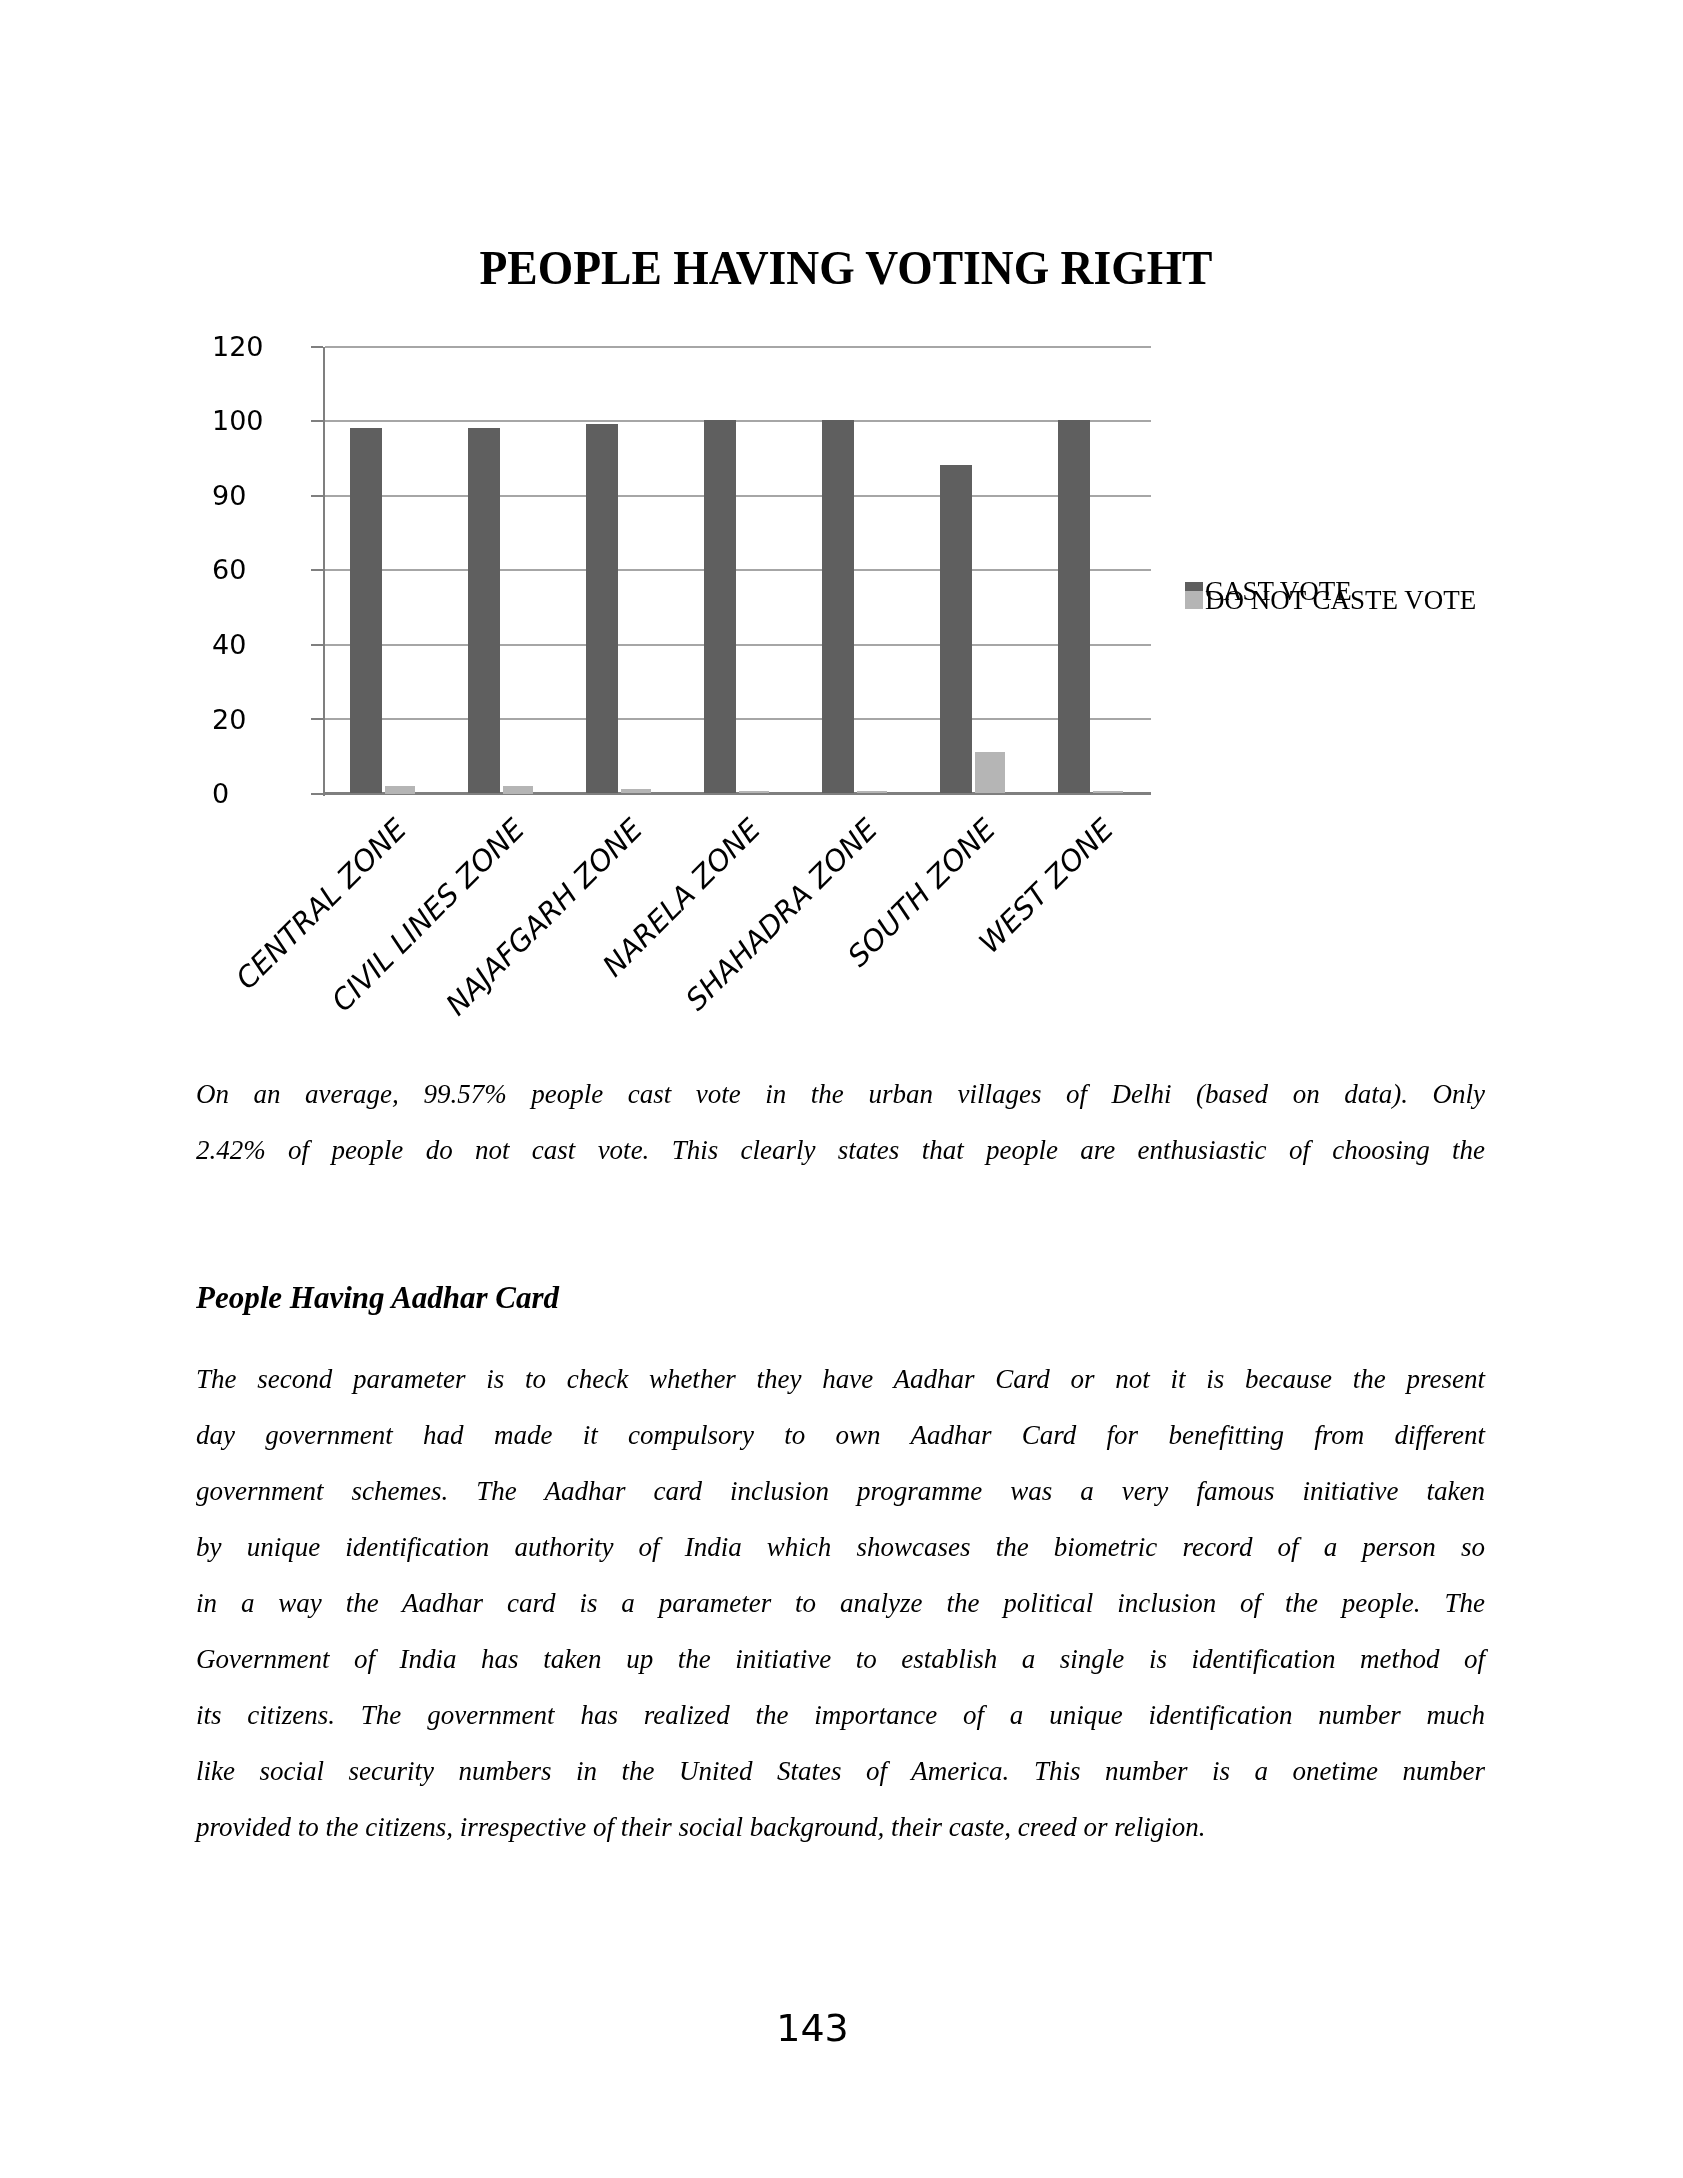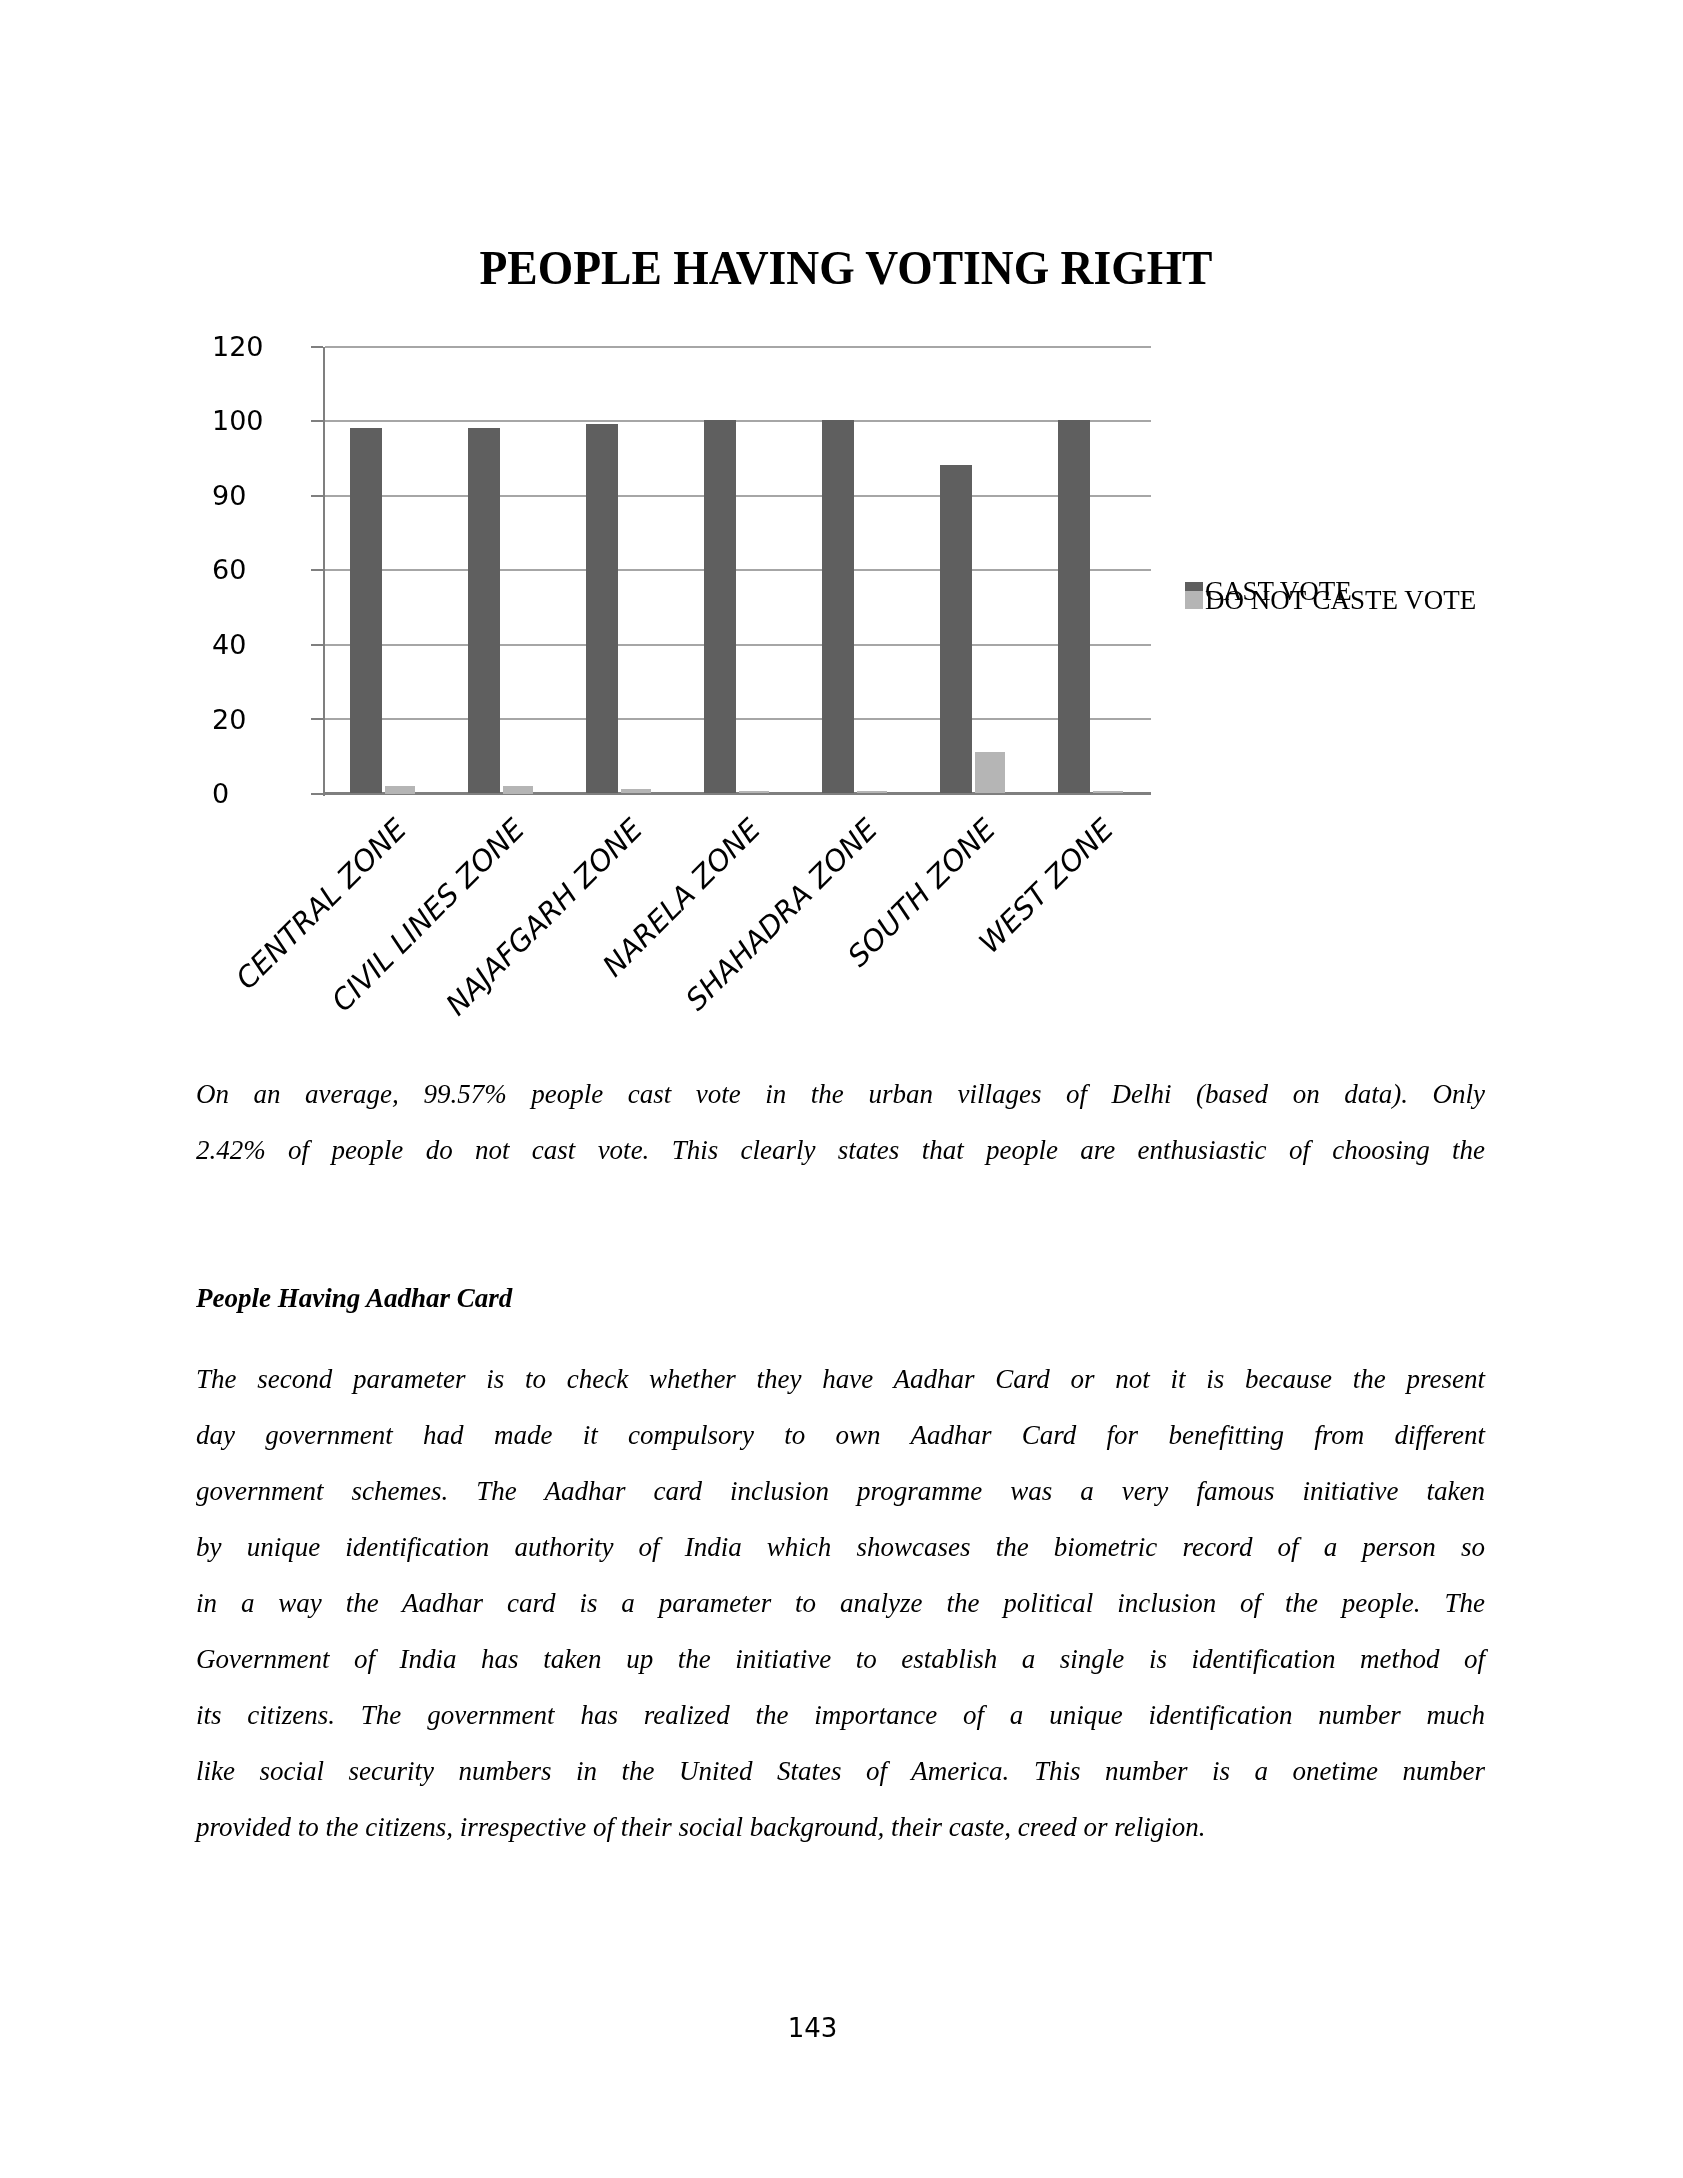--- a/index.html
+++ b/index.html
@@ -20,24 +20,24 @@
         font-family:"DejaVu Sans",sans-serif;font-style:italic;font-size:29px;line-height:34px;
         transform-origin:100% 0;transform:rotate(-45deg);}
   .legend-row{position:absolute;display:flex;align-items:center;gap:2px;height:28px;}
   .legend-swatch{width:18px;height:18px;flex:0 0 auto;}
   .legend-label{font-family:"Liberation Serif",serif;font-size:27px;white-space:nowrap;}
 
   
   .para{position:absolute;left:196px;width:1289px;font-size:27px;line-height:56px;font-style:italic;}
   .para .ln{text-align:justify;text-align-last:justify;}
   .para .ln.last{text-align-last:left;}
-  .subheading{position:absolute;left:196px;width:1289px;font-size:27px;line-height:56px;
+  .subheading{position:absolute;left:196px;width:1289px;font-size:31px;line-height:56px;
               font-weight:bold;font-style:italic;}
   .page-number{position:absolute;left:0;top:2010px;width:1625px;text-align:center;
-               font-family:"DejaVu Sans",sans-serif;font-size:26px;line-height:36px;}
+               font-family:"DejaVu Sans",sans-serif;font-size:38px;line-height:36px;}
 </style>
 </head>
 <body>
 
 <div class="page">
 
   <div class="chart-title">PEOPLE HAVING VOTING RIGHT</div>
 
   <div id="chart-layer">
       <div class="gridline" style="left: 325px; top: 346px; width: 826px;"></div>

